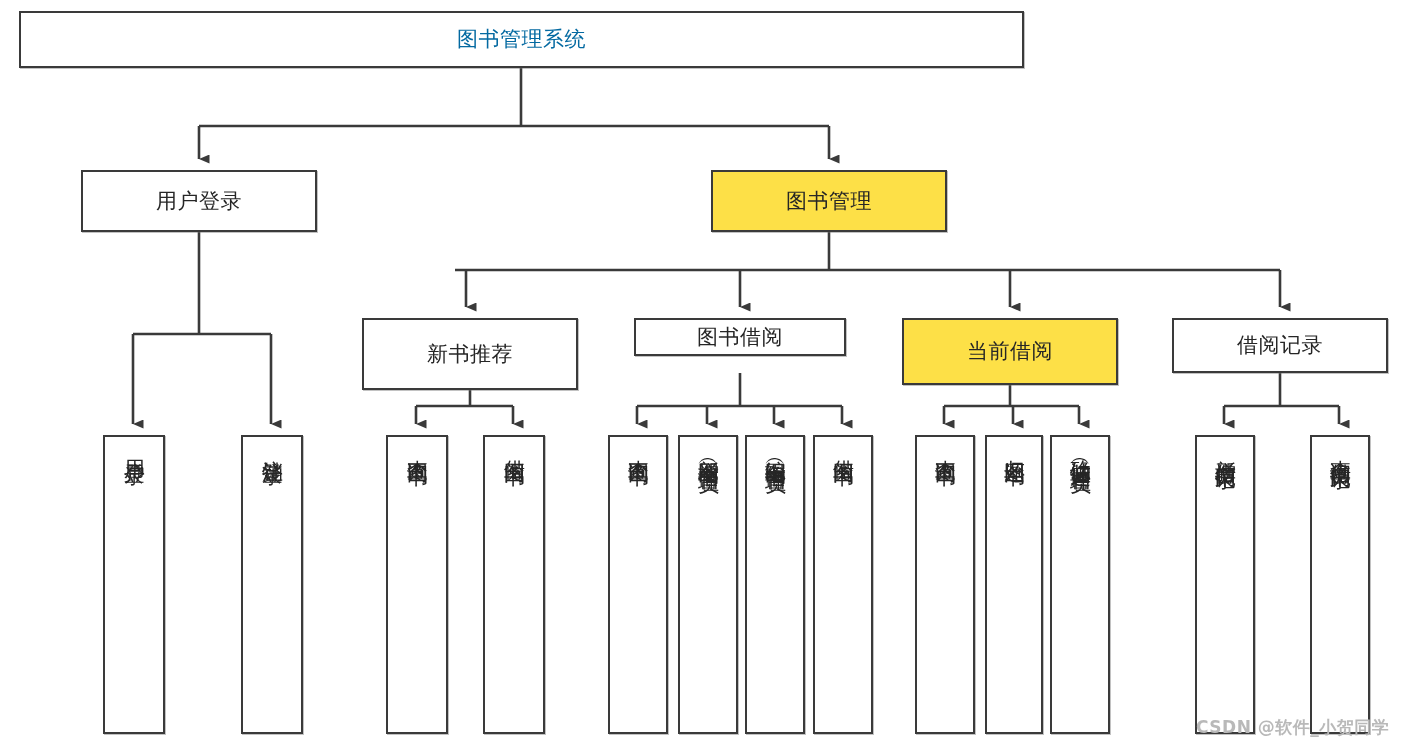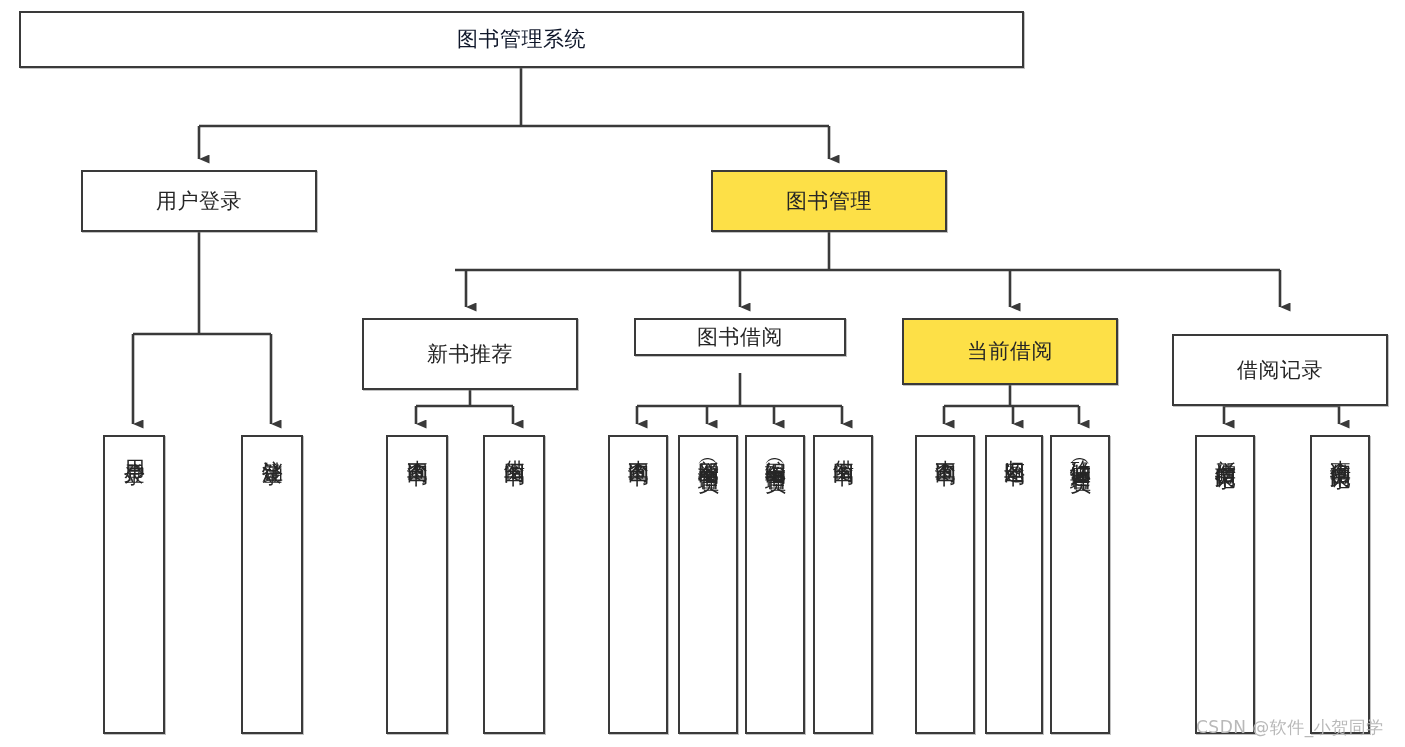--- a/index.html
+++ b/index.html
@@ -108,38 +108,38 @@
         <line x1="1079" y1="406" x2="1079" y2="424" stroke="#3a3a3a" stroke-width="2.6" marker-end="url(#arrowhead)"></line>
         <line x1="1280" y1="373" x2="1280" y2="406" stroke="#3a3a3a" stroke-width="2.6"></line>
         <line x1="1224" y1="406" x2="1339" y2="406" stroke="#3a3a3a" stroke-width="2.6"></line>
         <line x1="1224" y1="406" x2="1224" y2="424" stroke="#3a3a3a" stroke-width="2.6" marker-end="url(#arrowhead)"></line>
         <line x1="1339" y1="406" x2="1339" y2="424" stroke="#3a3a3a" stroke-width="2.6" marker-end="url(#arrowhead)"></line>
       </g>
   </svg>
 
   <div id="boxes-layer">
       <div class="node-box horizontal" style="left: 19px; top: 11px; width: 1005px; height: 57px; border-color: rgb(58, 58, 58); background: rgb(255, 255, 255);">
-        <span class="node-label" style="color: #0f172a;">图书管理系统</span>
+        <span class="node-label" style="color: #0369a1;">图书管理系统</span>
       </div>
       <div class="node-box horizontal" style="left: 81px; top: 170px; width: 236px; height: 62px; border-color: rgb(58, 58, 58); background: rgb(255, 255, 255);">
         <span class="node-label" style="color: rgb(38, 38, 38);">用户登录</span>
       </div>
       <div class="node-box horizontal" style="left: 711px; top: 170px; width: 236px; height: 62px; border-color: rgb(58, 58, 58); background: #fde047;">
         <span class="node-label" style="color: rgb(38, 38, 38);">图书管理</span>
       </div>
       <div class="node-box horizontal" style="left: 362px; top: 318px; width: 216px; height: 72px; border-color: rgb(58, 58, 58); background: rgb(255, 255, 255);">
         <span class="node-label" style="color: rgb(38, 38, 38);">新书推荐</span>
       </div>
       <div class="node-box horizontal" style="left: 634px; top: 318px; width: 212px; height: 38px; border-color: rgb(58, 58, 58); background: rgb(255, 255, 255);">
         <span class="node-label" style="color: rgb(38, 38, 38);">图书借阅</span>
       </div>
       <div class="node-box horizontal" style="left: 902px; top: 318px; width: 216px; height: 67px; border-color: rgb(58, 58, 58); background: #fde047;">
         <span class="node-label" style="color: rgb(38, 38, 38);">当前借阅</span>
       </div>
-      <div class="node-box horizontal" style="left: 1172px; top: 318px; width: 216px; height: 72px; border-color: rgb(58, 58, 58); background: rgb(255, 255, 255); margin-top: 16px;">
+      <div class="node-box horizontal" style="left: 1172px; top: 318px; width: 216px; height: 55px; border-color: rgb(58, 58, 58); background: rgb(255, 255, 255);">
         <span class="node-label" style="color: rgb(38, 38, 38);">借阅记录</span>
       </div>
       <div class="node-box vertical" style="left: 103px; top: 435px; width: 62px; height: 299px; border-color: rgb(58, 58, 58); background: rgb(255, 255, 255);">
         <span class="node-label" style="color: rgb(38, 38, 38);">用户登录</span>
       </div>
       <div class="node-box vertical" style="left: 241px; top: 435px; width: 62px; height: 299px; border-color: rgb(58, 58, 58); background: rgb(255, 255, 255);">
         <span class="node-label" style="color: rgb(38, 38, 38);">注销登录</span>
       </div>
       <div class="node-box vertical" style="left: 386px; top: 435px; width: 62px; height: 299px; border-color: rgb(58, 58, 58); background: rgb(255, 255, 255);">
         <span class="node-label" style="color: rgb(38, 38, 38);">查询图书</span>
@@ -169,15 +169,15 @@
         <span class="node-label" style="color: rgb(38, 38, 38);">确认归还（管理员）</span>
       </div>
       <div class="node-box vertical" style="left: 1195px; top: 435px; width: 60px; height: 299px; border-color: rgb(58, 58, 58); background: rgb(255, 255, 255);">
         <span class="node-label" style="color: rgb(38, 38, 38);">新增借阅记录</span>
       </div>
       <div class="node-box vertical" style="left: 1310px; top: 435px; width: 60px; height: 299px; border-color: rgb(58, 58, 58); background: rgb(255, 255, 255);">
         <span class="node-label" style="color: rgb(38, 38, 38);">查询借阅记录</span>
       </div>
     </div>
 
-  <div class="watermark" style="left: 1196px; top: 716px;">CSDN @软件_小贺同学</div>
+  <div class="watermark" style="left: 1196px; top: 716px; font-weight: bold;">CSDN @软件_小贺同学</div>
 
 </div>
 
 </body></html>

